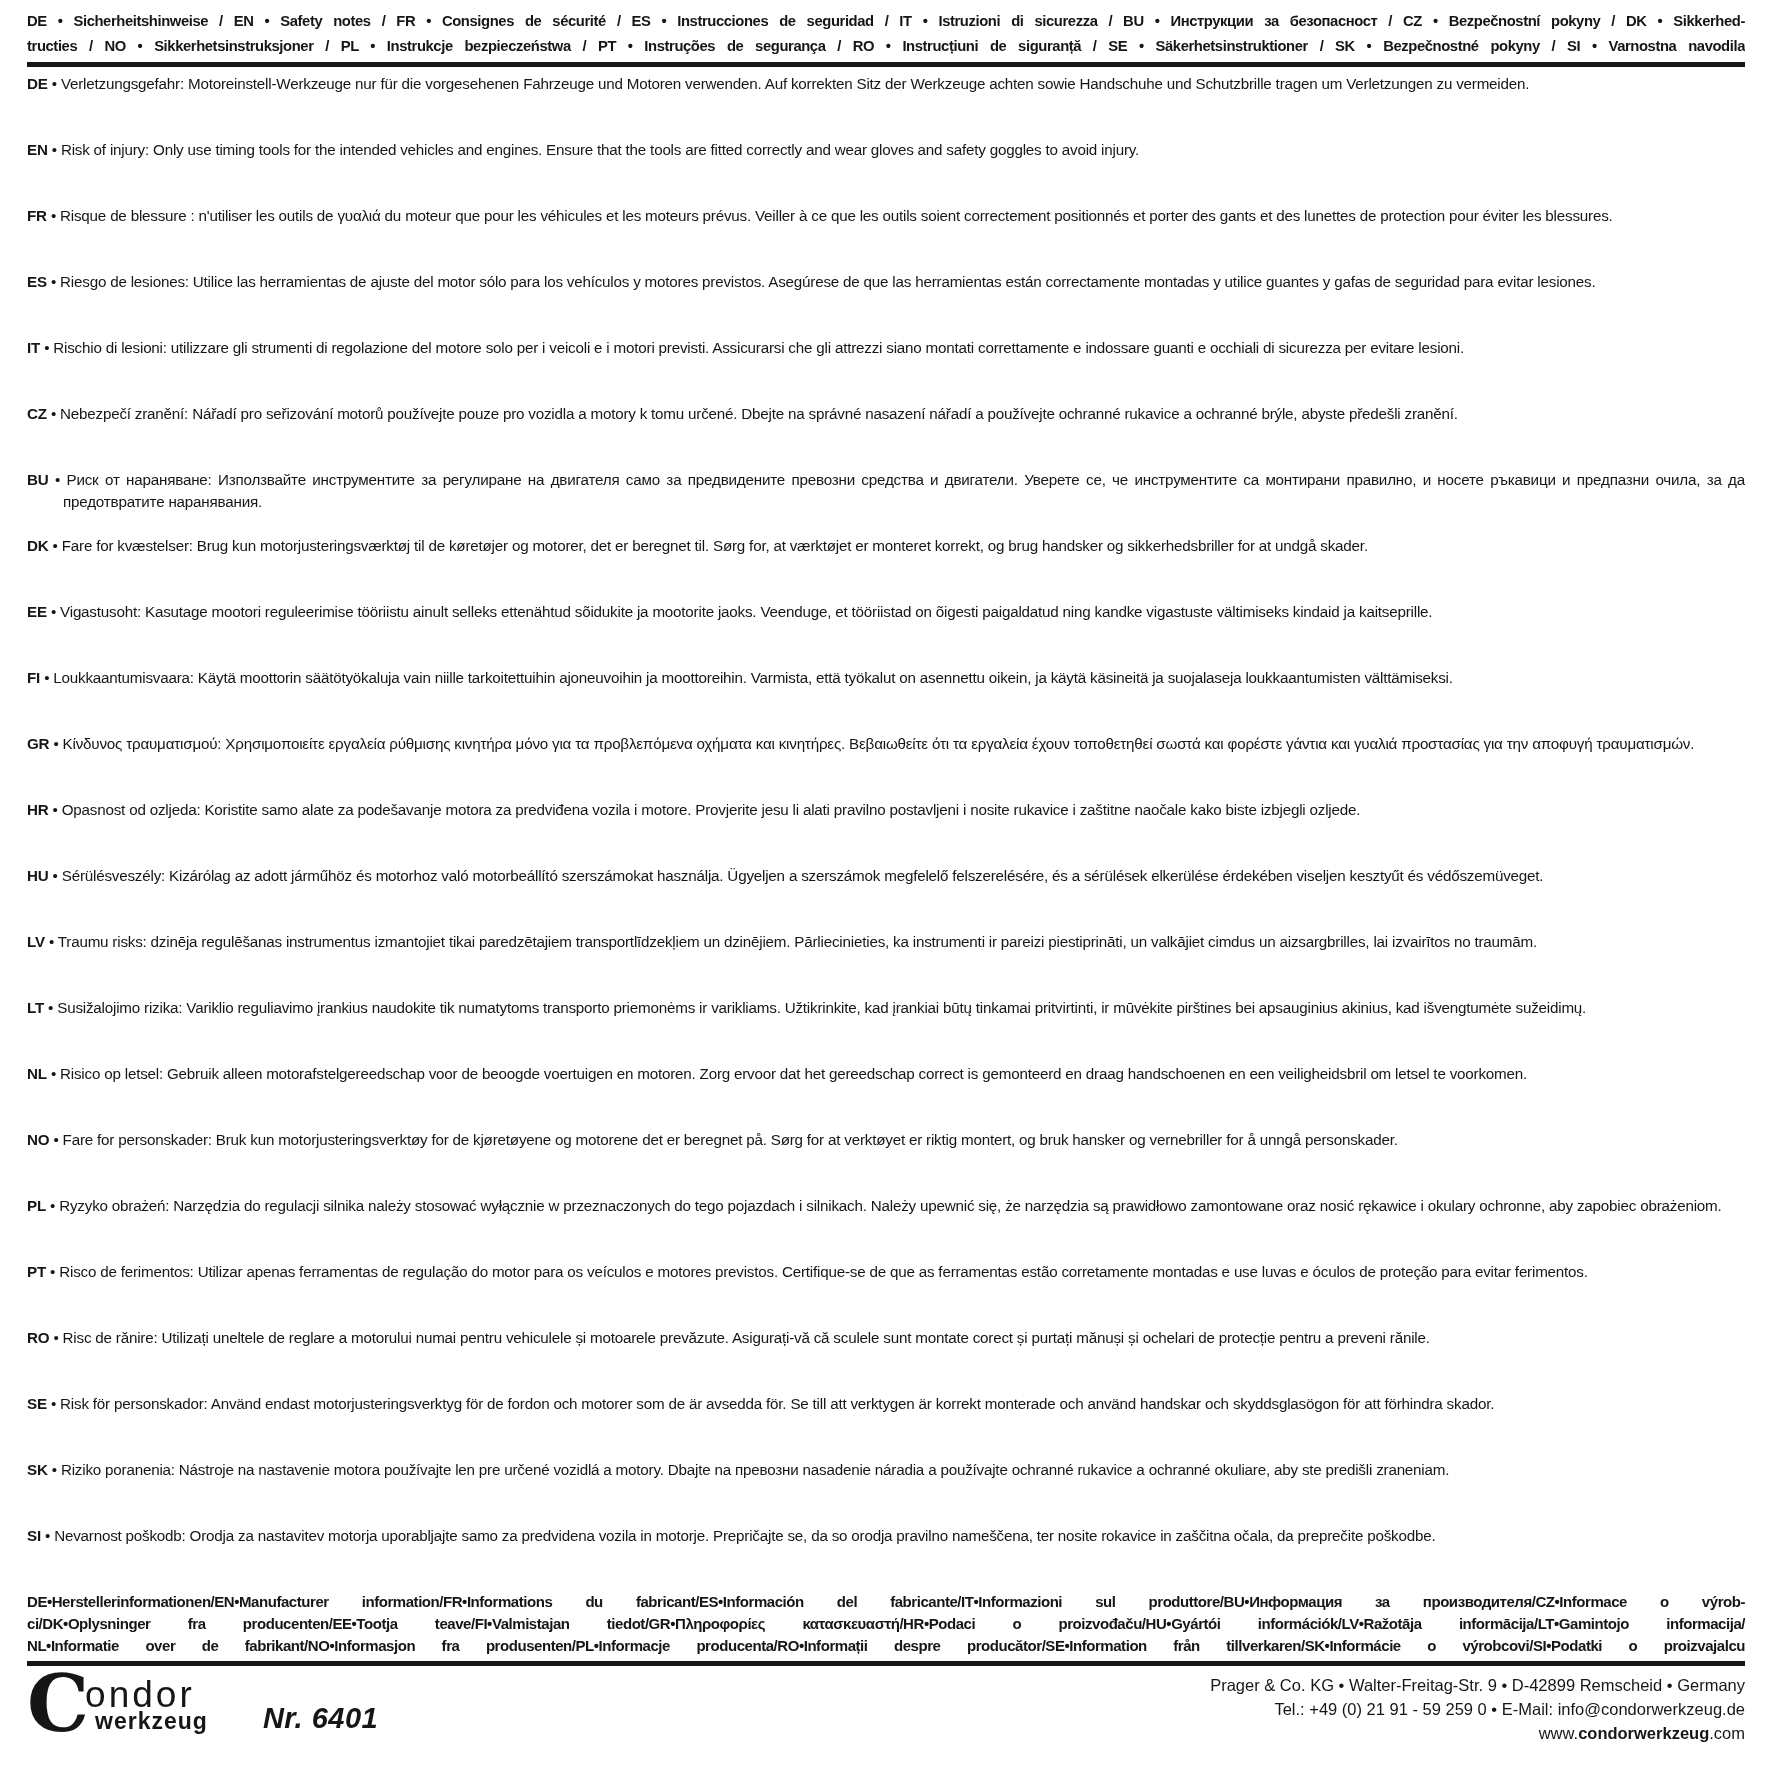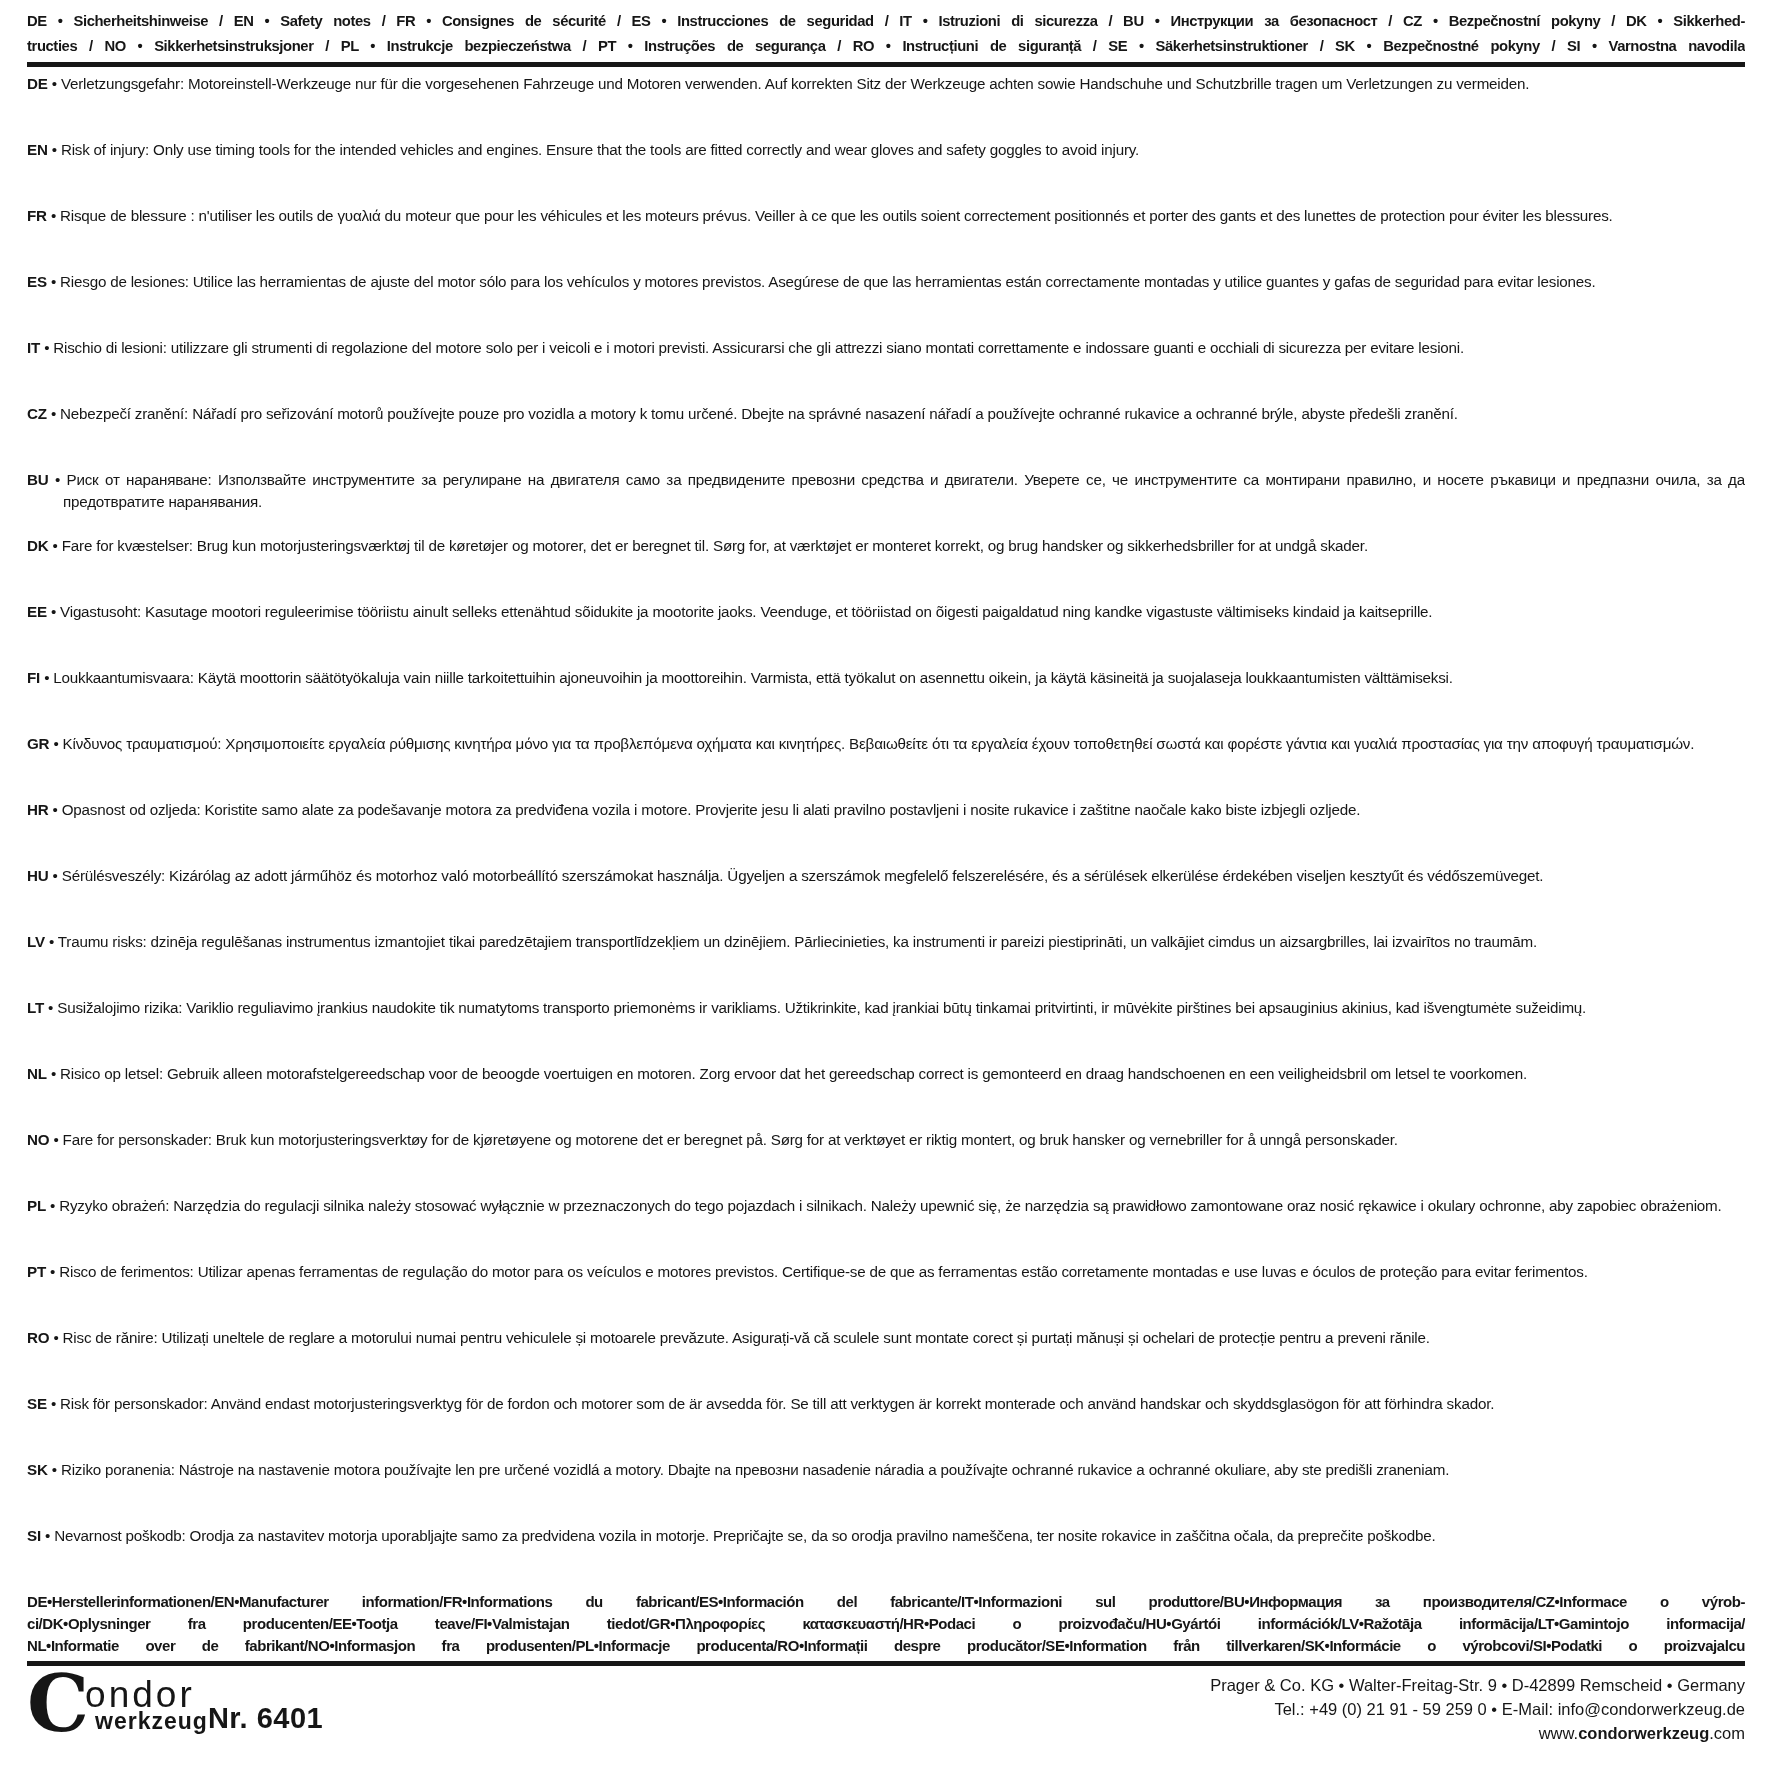--- a/index.html
+++ b/index.html
@@ -103,21 +103,23 @@
   }
   .logo-werkzeug {
     font-weight: bold;
     font-size: 23px;
     line-height: 23px;
     letter-spacing: 1px;
     margin-left: 10px;
   }
   .product-number {
     font-weight: bold;
+    font-style: italic;
     font-size: 29px;
+    margin-left: 55px;
     margin-top: 28px;
     letter-spacing: 0.5px;
   }
   .address {
     text-align: right;
     font-size: 16.5px;
     line-height: 24px;
     padding-top: 1px;
   }
   .address b { font-weight: bold; }

